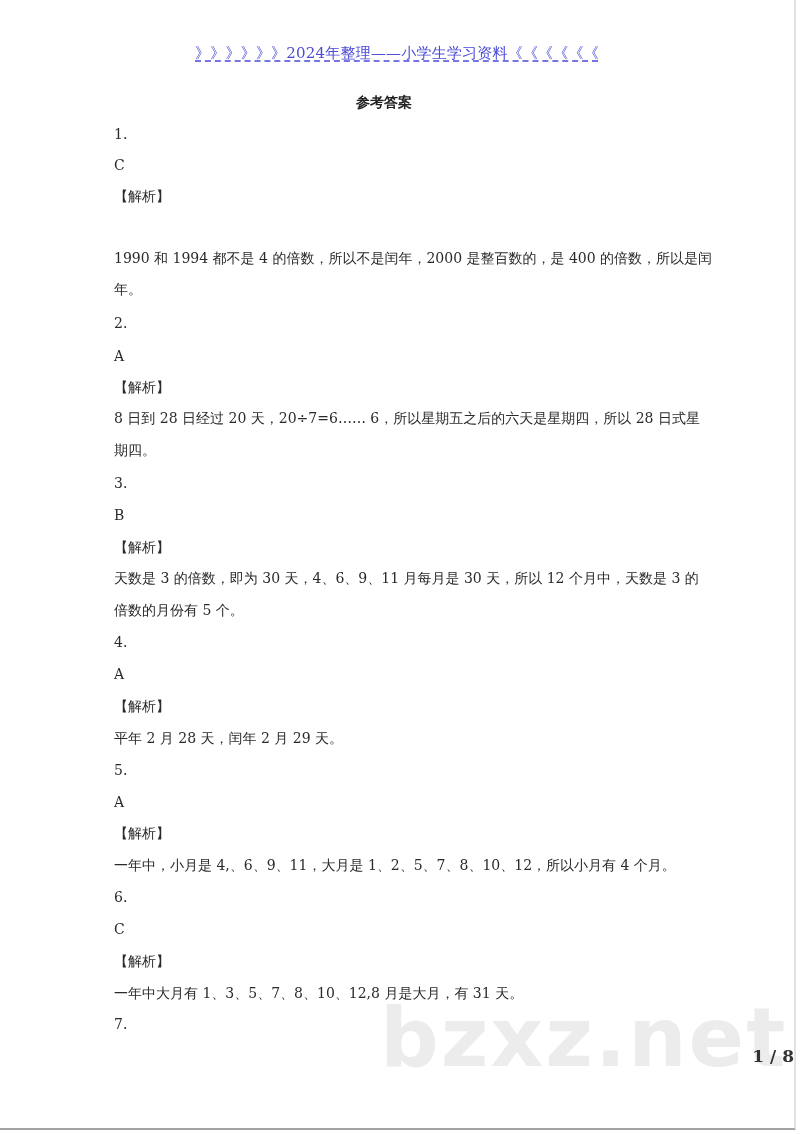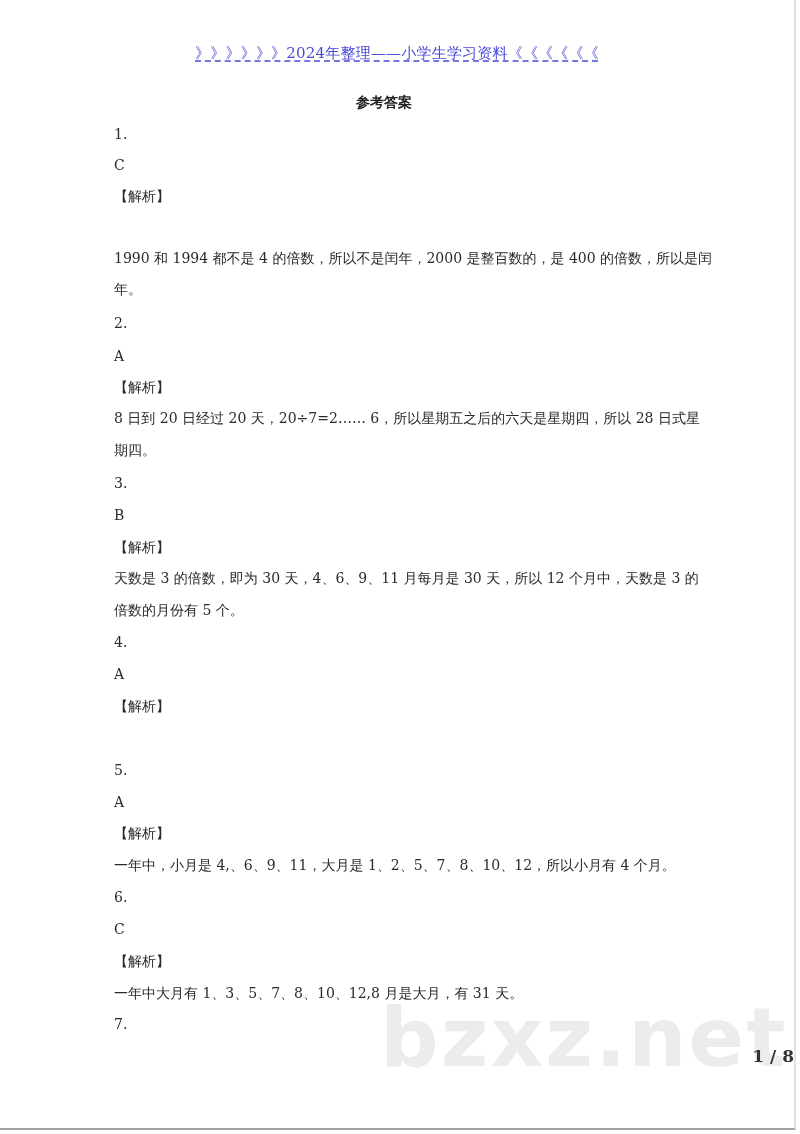--- a/index.html
+++ b/index.html
@@ -41,32 +41,33 @@
 
   <div class="line" style="top:124px">1.</div>
   <div class="line" style="top:155px">C</div>
   <div class="line" style="top:186px">【解析】</div>
   <div class="line" style="top:248px">1990 和 1994 都不是 4 的倍数，所以不是闰年，2000 是整百数的，是 400 的倍数，所以是闰</div>
   <div class="line" style="top:279px">年。</div>
 
   <div class="line" style="top:313px">2.</div>
   <div class="line" style="top:346px">A</div>
   <div class="line" style="top:377px">【解析】</div>
-  <div class="line" style="top:408px">8 日到 20 日经过 20 天，20÷7=2…… 6，所以星期五之后的六天是星期四，所以 28 日式星</div>
+  <div class="line" style="top:408px">8 日到 28 日经过 20 天，20÷7=6…… 6，所以星期五之后的六天是星期四，所以 28 日式星</div>
   <div class="line" style="top:440px">期四。</div>
 
   <div class="line" style="top:473px">3.</div>
   <div class="line" style="top:505px">B</div>
   <div class="line" style="top:537px">【解析】</div>
   <div class="line" style="top:568px">天数是 3 的倍数，即为 30 天，4、6、9、11 月每月是 30 天，所以 12 个月中，天数是 3 的</div>
   <div class="line" style="top:600px">倍数的月份有 5 个。</div>
 
   <div class="line" style="top:632px">4.</div>
   <div class="line" style="top:664px">A</div>
   <div class="line" style="top:696px">【解析】</div>
+  <div class="line" style="top:728px">平年 2 月 28 天，闰年 2 月 29 天。</div>
 
   <div class="line" style="top:760px">5.</div>
   <div class="line" style="top:792px">A</div>
   <div class="line" style="top:823px">【解析】</div>
   <div class="line" style="top:855px">一年中，小月是 4,、6、9、11，大月是 1、2、5、7、8、10、12，所以小月有 4 个月。</div>
 
   <div class="line" style="top:887px">6.</div>
   <div class="line" style="top:919px">C</div>
   <div class="line" style="top:951px">【解析】</div>
   <div class="line" style="top:983px">一年中大月有 1、3、5、7、8、10、12,8 月是大月，有 31 天。</div>

